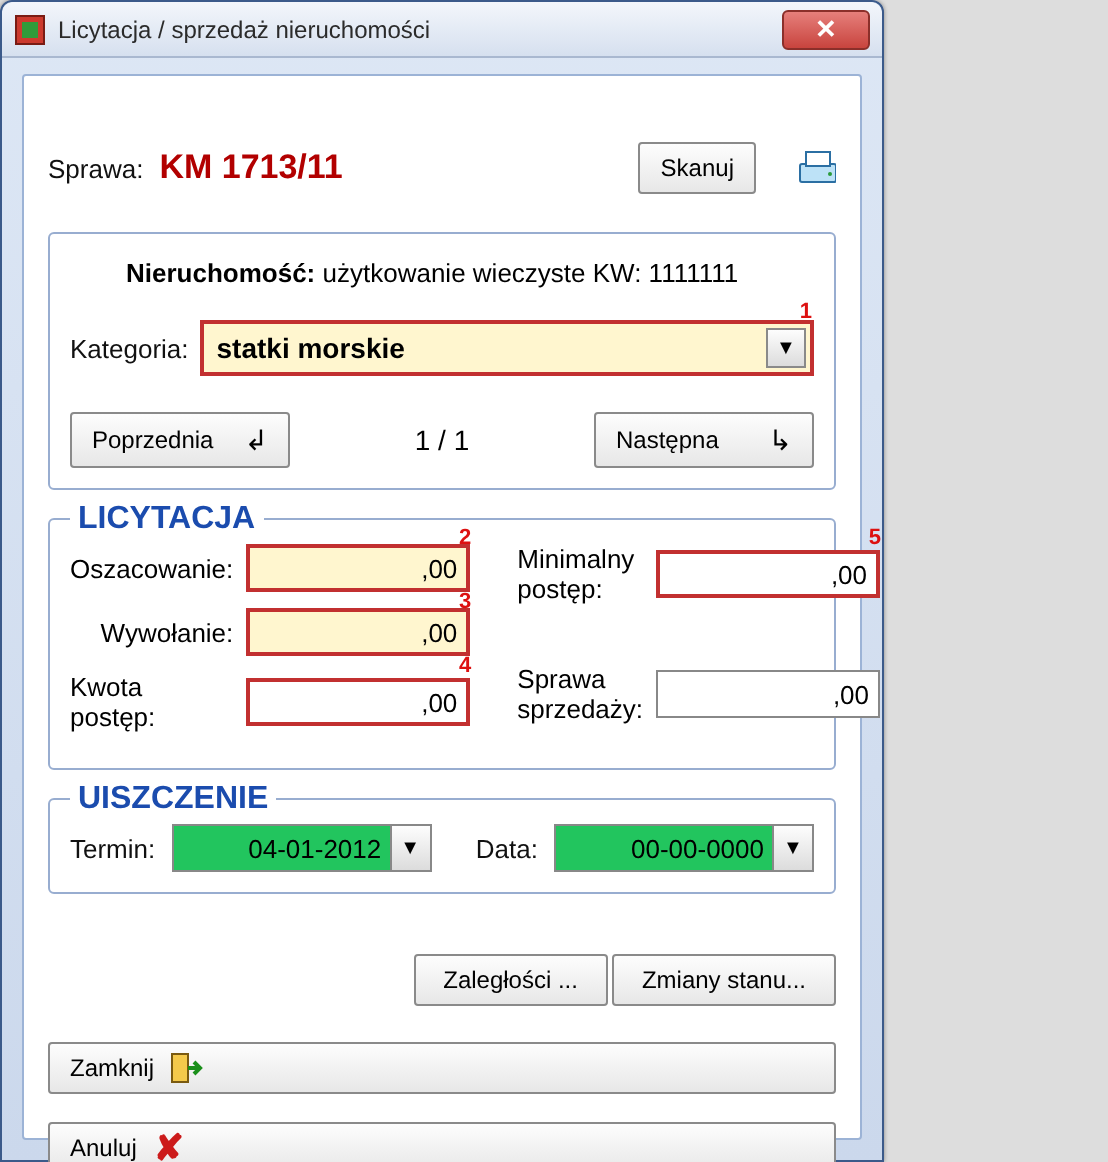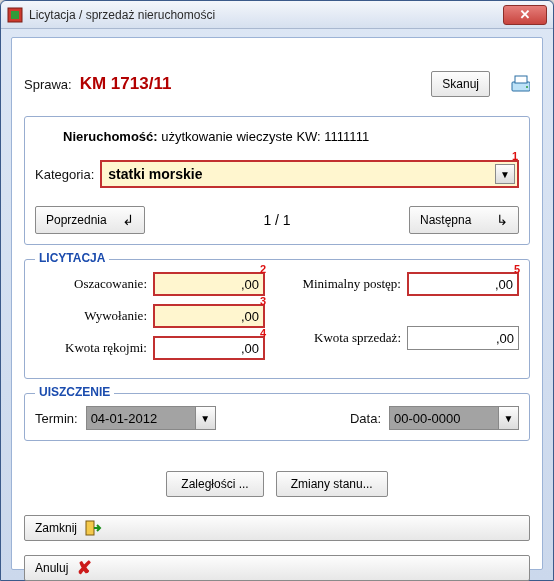--- a/index.html
+++ b/index.html
@@ -1,18 +1,18 @@
 <!DOCTYPE html>
 <html><head>
 <meta charset="utf-8">
 <style>
   * { box-sizing: border-box; font-family: Tahoma, Arial, sans-serif; }
   body { margin: 0; background: #ddd; }
   .window {
-    width: 554px; height: 581px; position: relative;
+    width: 442px; height: 581px; position: relative;
     background: linear-gradient(#dde7f5, #cbd8ec);
     border: 1px solid #3b5a8a; border-radius: 6px 6px 0 0;
     box-shadow: 0 0 2px rgba(0,0,0,.4);
   }
   .titlebar {
     height: 28px; background: linear-gradient(#f3f6fb, #d6e0ef);
     border-bottom: 1px solid #a9b8d0; border-radius: 6px 6px 0 0;
     display: flex; align-items: center; padding: 0 6px; gap: 6px;
   }
   .titlebar .app-icon { width: 16px; height: 16px; display:inline-block; }
@@ -42,21 +42,21 @@
     height: 26px;
   }
   .btn.wide { padding: 4px 14px; }
   .skan-wrap { display:flex; gap:20px; align-items:center; margin-left:auto; }
   .groupbox {
     border: 1px solid #98add0; border-radius: 3px;
     padding: 12px 10px 10px 10px; position: relative; margin-bottom: 14px;
   }
   .group-legend {
     position: absolute; top: -9px; left: 10px; background: #fff;
-    padding: 0 4px; font-size: 12px; color: #1b4cae; font-weight: bold;
+    padding: 0 4px; font-size: 16px; color: #1b4cae; font-weight: bold;
   }
   .nier-line { font-size: 13px; margin-bottom: 16px; }
   .nier-label { font-weight: bold; margin-left: 28px; }
   .kat-row { display:flex; align-items:center; gap:6px; margin-bottom: 18px;}
   .combo {
     position: relative; flex: 1; height: 28px;
     border: 2px solid #c23030; background: #fff6cf;
     display: flex; align-items: center;
   }
   .combo .combo-text { font-size: 14px; font-weight: bold; padding-left: 6px; }
@@ -68,40 +68,40 @@
   .req-num {
     position: absolute; top: -12px; right: -1px;
     color: #d11; font-size: 11px; font-weight: bold;
   }
   .nav-row { display:flex; align-items:center; justify-content:space-between; }
   .nav-btn { width: 110px; justify-content: space-between; height:28px;}
   .page-ind { font-size: 14px; font-weight: normal; }
   .lic-grid { display:flex; gap: 24px; }
   .col { flex:1; }
   .field-row { display:flex; align-items:center; justify-content:flex-end; gap:6px; margin-bottom: 8px; position:relative;}
-  .field-row .fl { font-size: 13px; text-align:right;font-family:Liberation Serif, serif; }
+  .field-row .fl { font-size: 13px; text-align:left; }
   .num-input {
     width: 112px; height: 24px; border: 1px solid #888;
     background: #fff; font-size: 13px; text-align: right; padding: 2px 4px;
   }
   .num-input.req { border: 2px solid #c23030; background: #fff6cf; }
   .num-input.req.white { background: #fff; }
   .req-tag { position:absolute; top:-9px; right:-1px; color:#d11; font-size:11px; font-weight:bold;}
   .uis-row { display:flex; align-items:center; gap:8px; }
   .date-box { display:flex; align-items:center; }
   .date-input {
-    width: 110px; height: 24px; border: 1px solid #888; background:#a3a3a3;
-    font-size: 13px; padding: 2px 4px;
+    width: 110px; height: 24px; border: 1px solid #888; background:#22c55e;
+    font-size: 13px; padding: 2px 4px; text-align: right;
   }
   .date-drop {
     width: 20px; height:24px; border:1px solid #888; border-left:none;
     background: linear-gradient(#fdfdfd,#dcdcdc);
     display:flex; align-items:center; justify-content:center; font-size:10px; cursor:pointer;
   }
-  .action-row { display:flex; justify-content:center; gap:12px; margin-top: 30px;}
+  .action-row { display:flex; justify-content:flex-end; gap:2px; margin-top: 30px;}
   .bottom-row { display:flex; justify-content:flex-end; gap:14px; margin-top: 18px; flex-direction: column;}
   .icon-sq { width:20px; height:20px; display:inline-flex; align-items:center; justify-content:center; }
   .red-x { color:#cc1b1b; font-weight:bold; font-size:18px; }
   .scan-ico svg { display:block; }
   .arrow-icon { font-size: 14px; }
 </style>
 </head>
 <body>
 
 <div class="window">
@@ -177,32 +177,32 @@
             <span class="fl">Oszacowanie:</span>
             <input class="num-input req" value=",00" style="">
           </div>
           <div class="field-row">
             <span class="req-tag">3</span>
             <span class="fl">Wywołanie:</span>
             <input class="num-input req" value=",00" style="">
           </div>
           <div class="field-row">
             <span class="req-tag">4</span>
-            <span class="fl">Kwota rękojmi:</span>
+            <span class="fl">Kwota postęp:</span>
             <input class="num-input req white" value=",00" style="">
           </div>
         </div>
         <div class="col">
           <div class="field-row">
             <span class="req-tag">5</span>
             <span class="fl">Minimalny postęp:</span>
             <input class="num-input req white" value=",00" style="">
           </div>
           <div class="field-row" style="margin-top:30px;">
-            <span class="fl">Kwota sprzedaż:</span>
+            <span class="fl">Sprawa sprzedaży:</span>
             <input class="num-input" value=",00" style="">
           </div>
         </div>
       </div>
     </div>
 
     <div class="groupbox">
       <span class="group-legend">UISZCZENIE</span>
       <div class="uis-row">
         <span class="lbl" style="margin-left:auto">Termin:</span>

